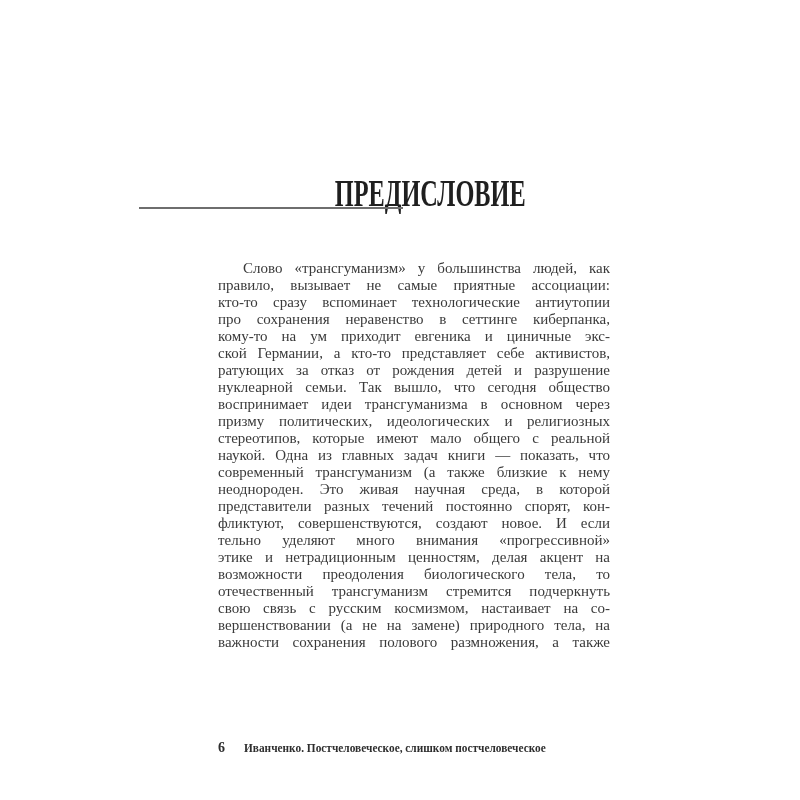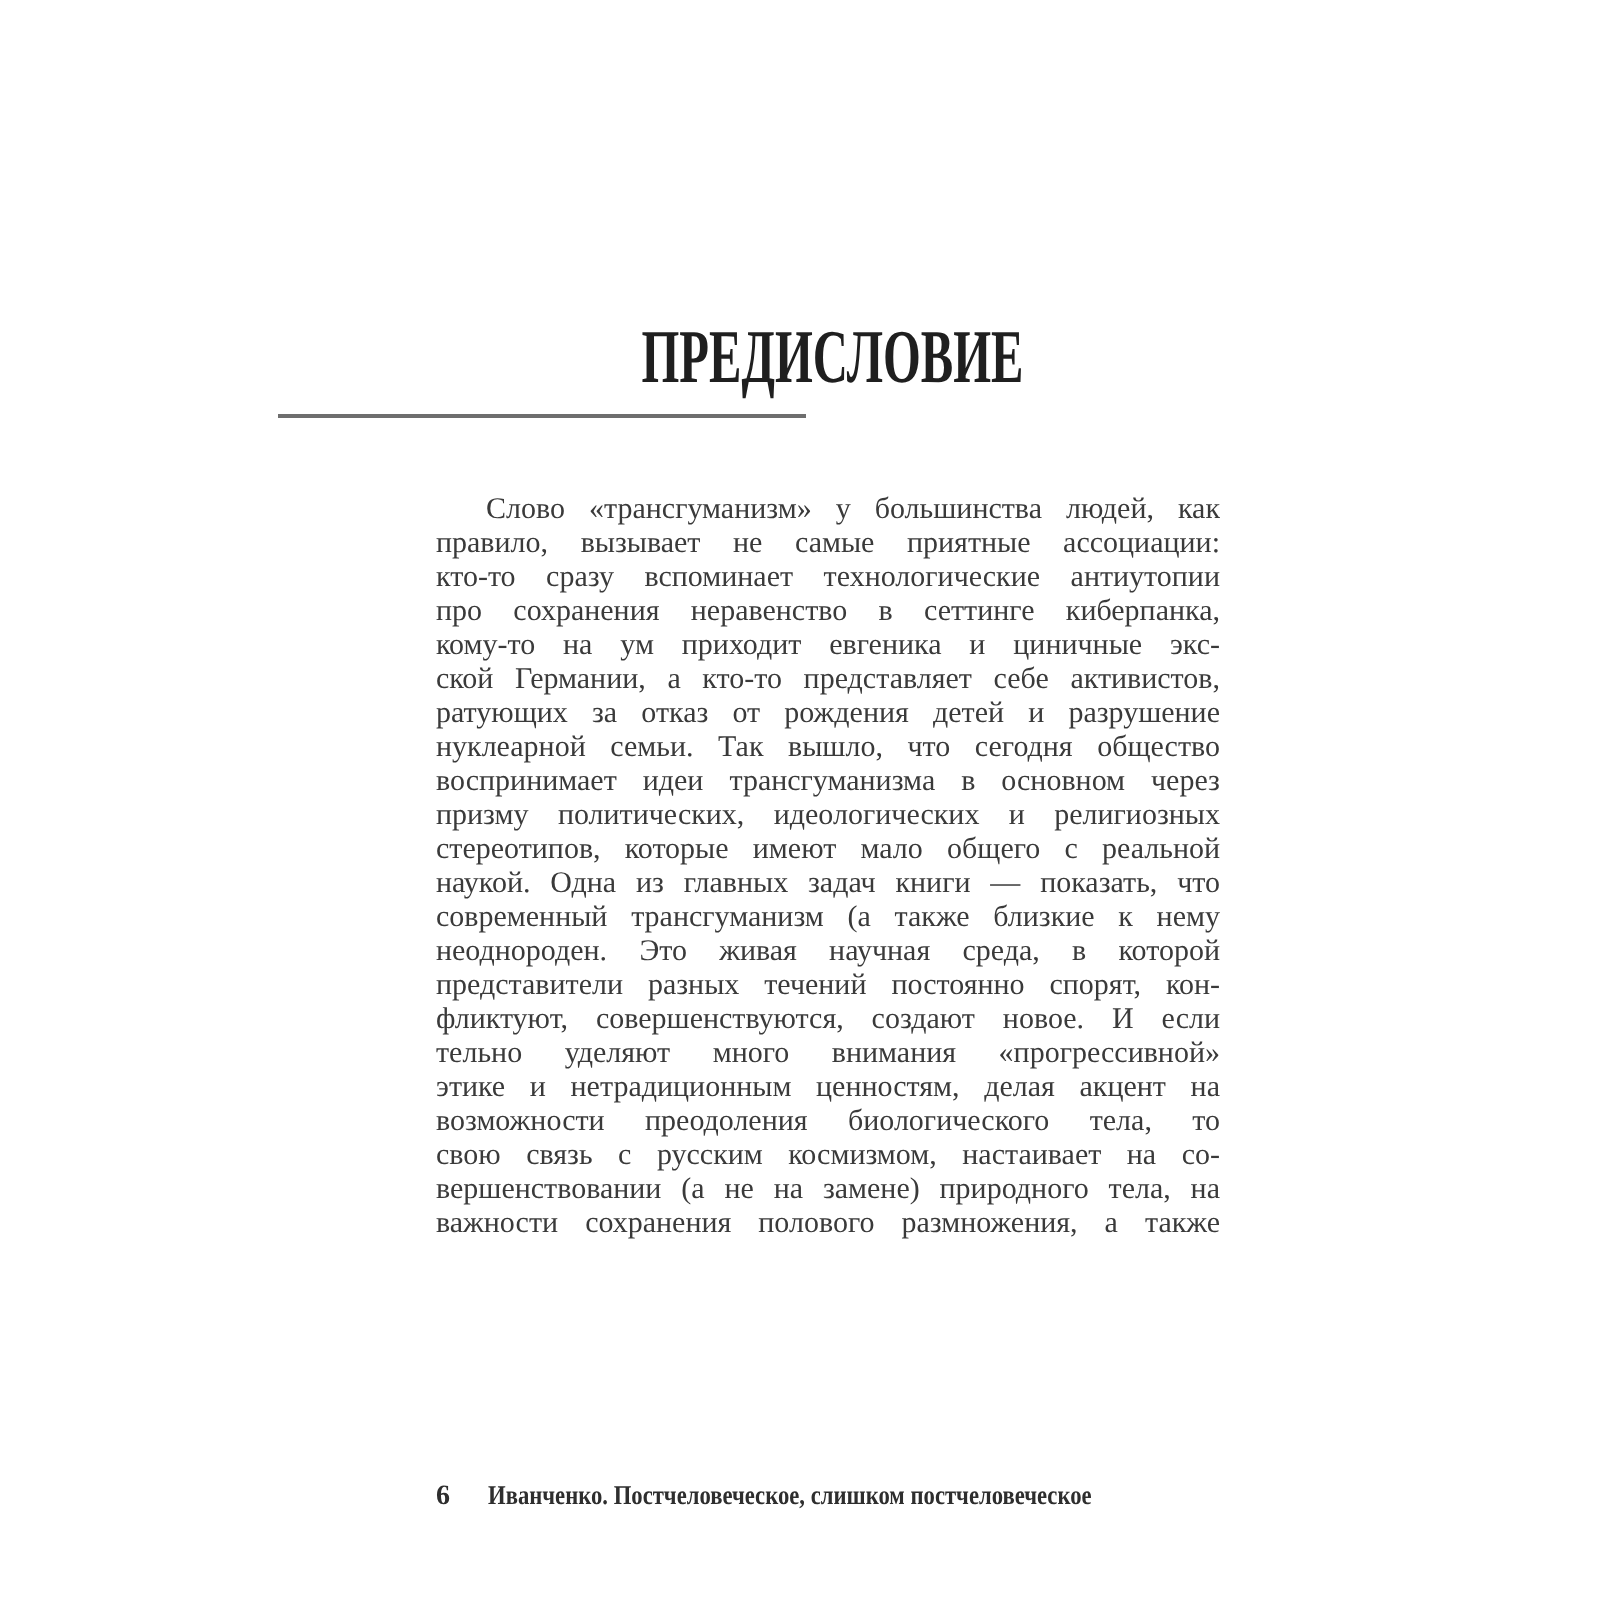--- a/index.html
+++ b/index.html
@@ -36,21 +36,21 @@
     position: absolute;
     left: 139px;
     top: 207px;
     width: 264px;
     height: 2px;
     background: #6e6e6e;
   }
   .body-paragraph {
     position: absolute;
     left: 218px;
-    top: 247px;
+    top: 260px;
     width: 392px;
     color: #3a3a3a;
     font-size: 15px;
     line-height: 17px;
   }
   .text-line {
     text-align: justify;
     text-align-last: justify;
     height: 17px;
     overflow: hidden;
@@ -80,21 +80,21 @@
     font-size: 13.5px;
     transform: scaleX(0.84);
     transform-origin: 0 50%;
   }
 </style>
 </head>
 <body>
 
 <div class="page">
 
-  <h1 class="chapter-heading" style="margin:2px;"><span class="squeeze">ПРЕДИСЛОВИЕ</span></h1>
+  <h1 class="chapter-heading" style="margin:16px;"><span class="squeeze">ПРЕДИСЛОВИЕ</span></h1>
 
   <div class="heading-rule"></div>
 
   <div class="body-paragraph">
     <div class="text-line indent">Слово «трансгуманизм» у большинства людей, как</div>
     <div class="text-line">правило, вызывает не самые приятные ассоциации:</div>
     <div class="text-line">кто-то сразу вспоминает технологические антиутопии</div>
     <div class="text-line">про сохранения неравенство в сеттинге киберпанка,</div>
     <div class="text-line">кому-то на ум приходит евгеника и циничные экс-</div>
     <div class="text-line">ской Германии, а кто-то представляет себе активистов,</div>
@@ -104,20 +104,21 @@
     <div class="text-line">призму политических, идеологических и религиозных</div>
     <div class="text-line">стереотипов, которые имеют мало общего с реальной</div>
     <div class="text-line">наукой. Одна из главных задач книги — показать, что</div>
     <div class="text-line">современный трансгуманизм (а также близкие к нему</div>
     <div class="text-line">неоднороден. Это живая научная среда, в которой</div>
     <div class="text-line">представители разных течений постоянно спорят, кон-</div>
     <div class="text-line">фликтуют, совершенствуются, создают новое. И если</div>
     <div class="text-line">тельно уделяют много внимания «прогрессивной»</div>
     <div class="text-line">этике и нетрадиционным ценностям, делая акцент на</div>
     <div class="text-line">возможности преодоления биологического тела, то</div>
+    <div class="text-line">отечественный трансгуманизм стремится подчеркнуть</div>
     <div class="text-line">свою связь с русским космизмом, настаивает на со-</div>
     <div class="text-line">вершенствовании (а не на замене) природного тела, на</div>
     <div class="text-line">важности сохранения полового размножения, а также</div>
   </div>
 
   <div class="page-footer">
     <span class="footer-page-number">6</span>
     <span class="footer-running-title">Иванченко. Постчеловеческое, слишком постчеловеческое</span>
   </div>
 

